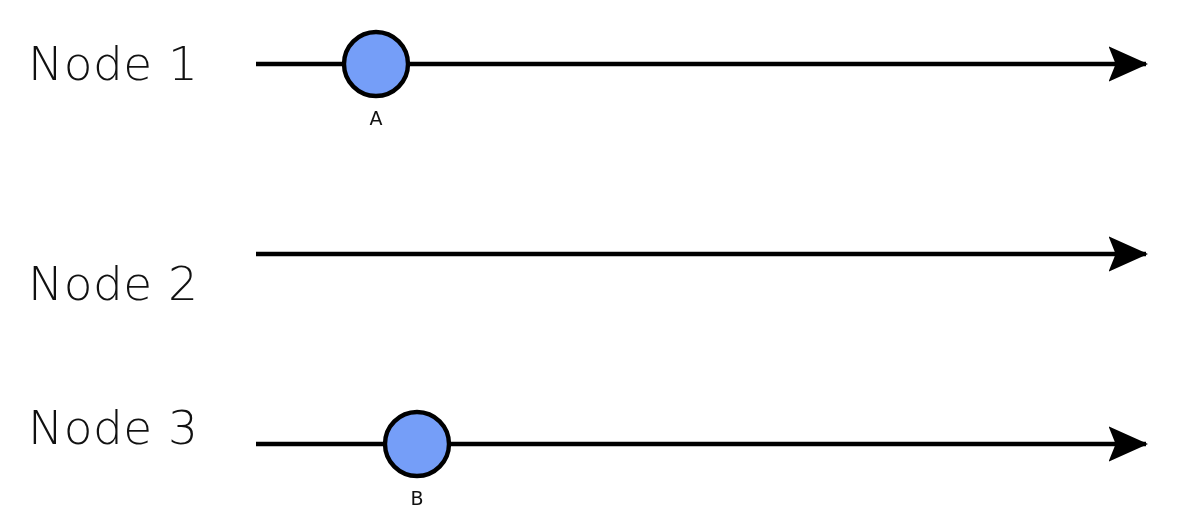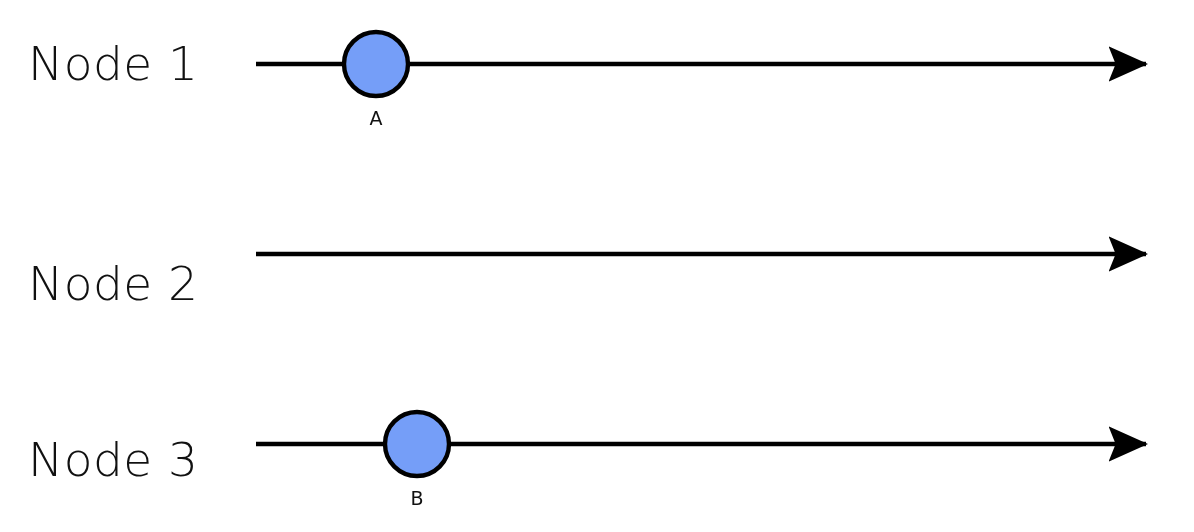--- a/index.html
+++ b/index.html
@@ -78,21 +78,21 @@
       <defs>
         <marker id="arrowhead2" markerWidth="9" markerHeight="8" refX="8.5" refY="4" orient="auto" markerUnits="strokeWidth">
           <path d="M0,0 L9,4 L0,8 L1.6,4 Z" fill="#000000"></path>
         </marker>
       </defs>
       <line x1="256" y1="60" x2="1146" y2="60" stroke="#000000" stroke-width="4.4" marker-end="url(#arrowhead2)"></line>
     </svg>
   </div>
 
   <div class="timeline-row" style="top:384px;">
-    <div class="node-label" style="top:52px;text-align:right;">Node 3</div>
+    <div class="node-label" style="top:20px;text-align:right;">Node 3</div>
 
     <svg class="axis-svg" width="1194" height="120">
       <defs>
         <marker id="arrowhead3" markerWidth="9" markerHeight="8" refX="8.5" refY="4" orient="auto" markerUnits="strokeWidth">
           <path d="M0,0 L9,4 L0,8 L1.6,4 Z" fill="#000000"></path>
         </marker>
       </defs>
       <line x1="256" y1="60" x2="1146" y2="60" stroke="#000000" stroke-width="4.4" marker-end="url(#arrowhead3)"></line>
       <circle cx="417" cy="60" r="32" fill="#759EF8" stroke="#000000" stroke-width="4.4"></circle>
     </svg>

